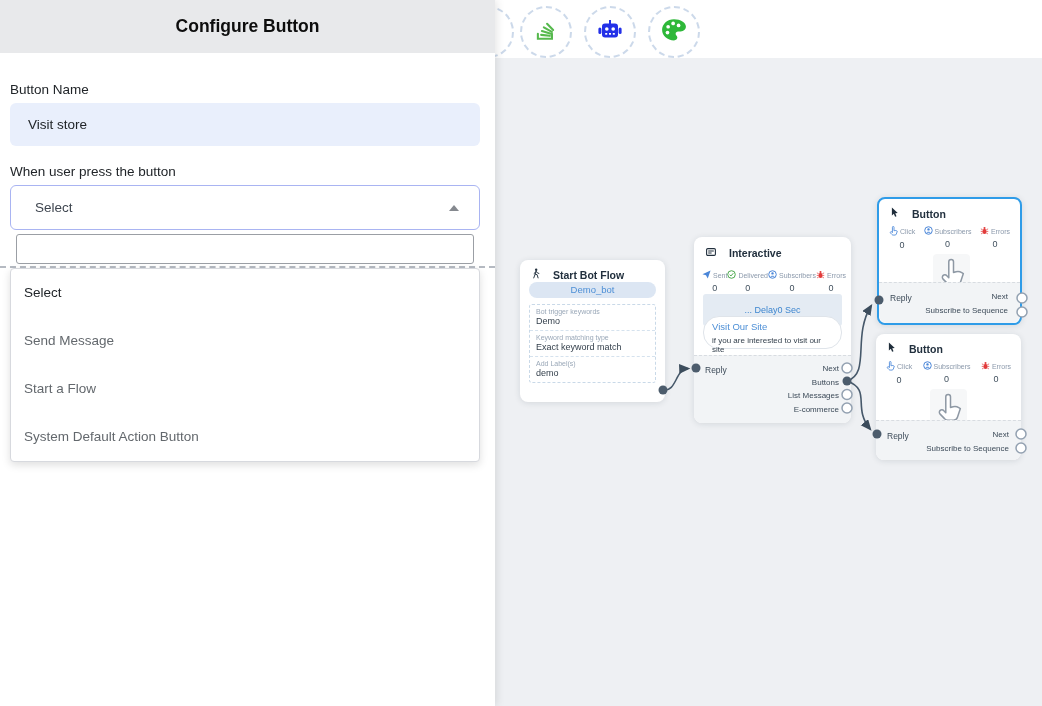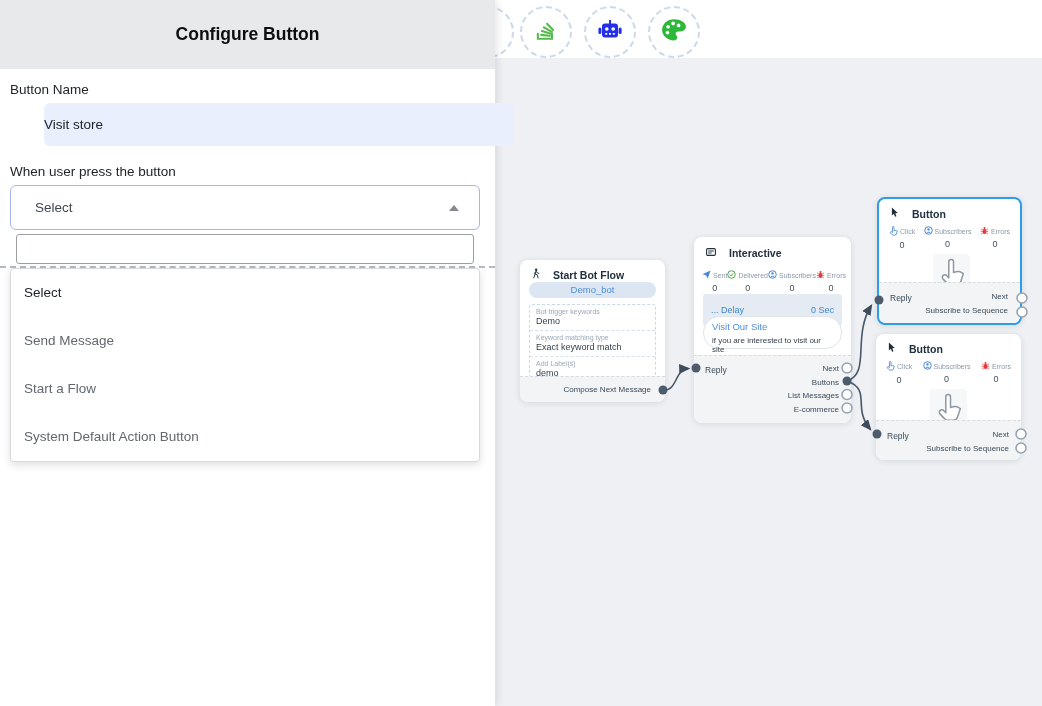--- a/index.html
+++ b/index.html
@@ -30,40 +30,40 @@
   .bot-pill { position:absolute; left:9px; right:9px; top:22px; height:16px; background:#dce6f3; border-radius:8px;
               color:#4d8fd6; font-size:9.5px; text-align:center; line-height:16px; }
   .fields-box { position:absolute; left:9px; right:9px; top:44px; border:1px dashed #c9d9e8; border-radius:3px; background:#fff; }
   .field-row { padding:2px 6px 3px 6px; border-bottom:1px dashed #d5e2ee; }
   .field-row:last-child { border-bottom:none; }
   .field-label { font-size:7px; color:#9aa8b8; line-height:9px; }
   .field-value { font-size:9px; color:#333f4b; line-height:11px; }
 
   
   .delay-bar { position:absolute; left:9px; right:9px; top:57px; height:32px; background:#e4ebf3; border-radius:3px;
-               display:flex; justify-content:space-between; align-items:center; padding:0 8px;
+               display:flex; justify-content:center; align-items:center; padding:0 8px;
                color:#3e86cf; font-size:9px; }
   .msg-card { position:absolute; left:9px; right:9px; top:79px; height:33px; border:1px solid #dfe4ea;
               border-radius:16px; background:#fff; padding:4px 8px; }
   .msg-title { font-size:9.5px; color:#4d8fd6; }
   .msg-body { font-size:8px; color:#333f4b; margin-top:4px; }
 
   .hand-box { position:absolute; left:54px; top:55px; width:37px; height:37px; background:#f6f7f8; border-radius:4px;
               display:flex; align-items:center; justify-content:center; }
 
   
   .left-panel { position:absolute; left:0; top:0; width:495px; height:706px; background:#fff; z-index:10;
                 box-shadow:2px 0 8px rgba(0,0,0,0.10); }
-  .panel-header { position:absolute; left:0; top:0; width:100%; height:69px; background:#e8e9eb;
+  .panel-header { position:absolute; left:0; top:0; width:100%; height:53px; background:#e8e9eb;
                   display:flex; align-items:center; justify-content:center;
                   font-size:17.5px; font-weight:bold; color:#0d0d0d; }
   .form-label { position:absolute; left:10px; font-size:13.5px; color:#212529; }
   .name-input { position:absolute; left:10px; top:103px; width:470px; height:43px; background:#e9effc;
-                border:none; border-radius:6px; font-size:13.5px; color:#212529;
-                font-family:"Liberation Sans", sans-serif;margin-left:34px; }
+                border:none; border-radius:6px; padding-left:18px; font-size:13.5px; color:#212529;
+                font-family:"Liberation Sans", sans-serif; }
   .select-control { position:absolute; left:10px; top:185px; width:470px; height:45px; background:#fff;
                     border:1px solid #a9b4f2; border-radius:6px; display:flex; align-items:center; cursor:pointer; }
   .select-value { margin-left:24px; font-size:13.5px; color:#3f4650; }
   .caret-up { position:absolute; right:20px; width:0; height:0;
               border-left:5px solid transparent; border-right:5px solid transparent; border-bottom:6px solid #85898f; }
   .dropdown-search { position:absolute; left:16px; top:234px; width:458px; height:30px; background:#fff;
                      border:1px solid #9b9fa5; border-radius:3px; padding-left:8px; font-size:13px;
                      font-family:"Liberation Sans", sans-serif; color:#212529; }
   .dashed-sep { position:absolute; left:0; top:266px; width:495px; border-top:2px dashed #b5bac2; z-index:11; }
   .dropdown-list { position:absolute; left:10px; top:268px; width:470px; height:194px; background:#fff;
@@ -135,23 +135,20 @@
     </div>
     <div class="field-row">
       <div class="field-label">Keyword matching type</div>
       <div class="field-value">Exact keyword match</div>
     </div>
     <div class="field-row">
       <div class="field-label">Add Label(s)</div>
       <div class="field-value">demo</div>
     </div>
   </div>
-  <div class="node-footer" style="height:26px;">
-    <div style="position:absolute; right:14px; top:8px; font-size:8px; color:#3c4a58;">Compose Next Message</div>
-  </div>
 </div>
 
 <div class="flow-node" style="left:694px; top:237px; width:157px; height:186px;">
   <div class="node-header" style="top:10px;">
     <span>
       <svg width="10" height="10" viewBox="0 0 10 10" fill="none" stroke="#22303e" stroke-width="1.1">
         <rect x="0.6" y="1.6" width="8.8" height="6.8" rx="1.2"></rect>
         <path d="M2.2 4 h5.6 M2.2 6 h3.4"></path>
       </svg>
     </span>

